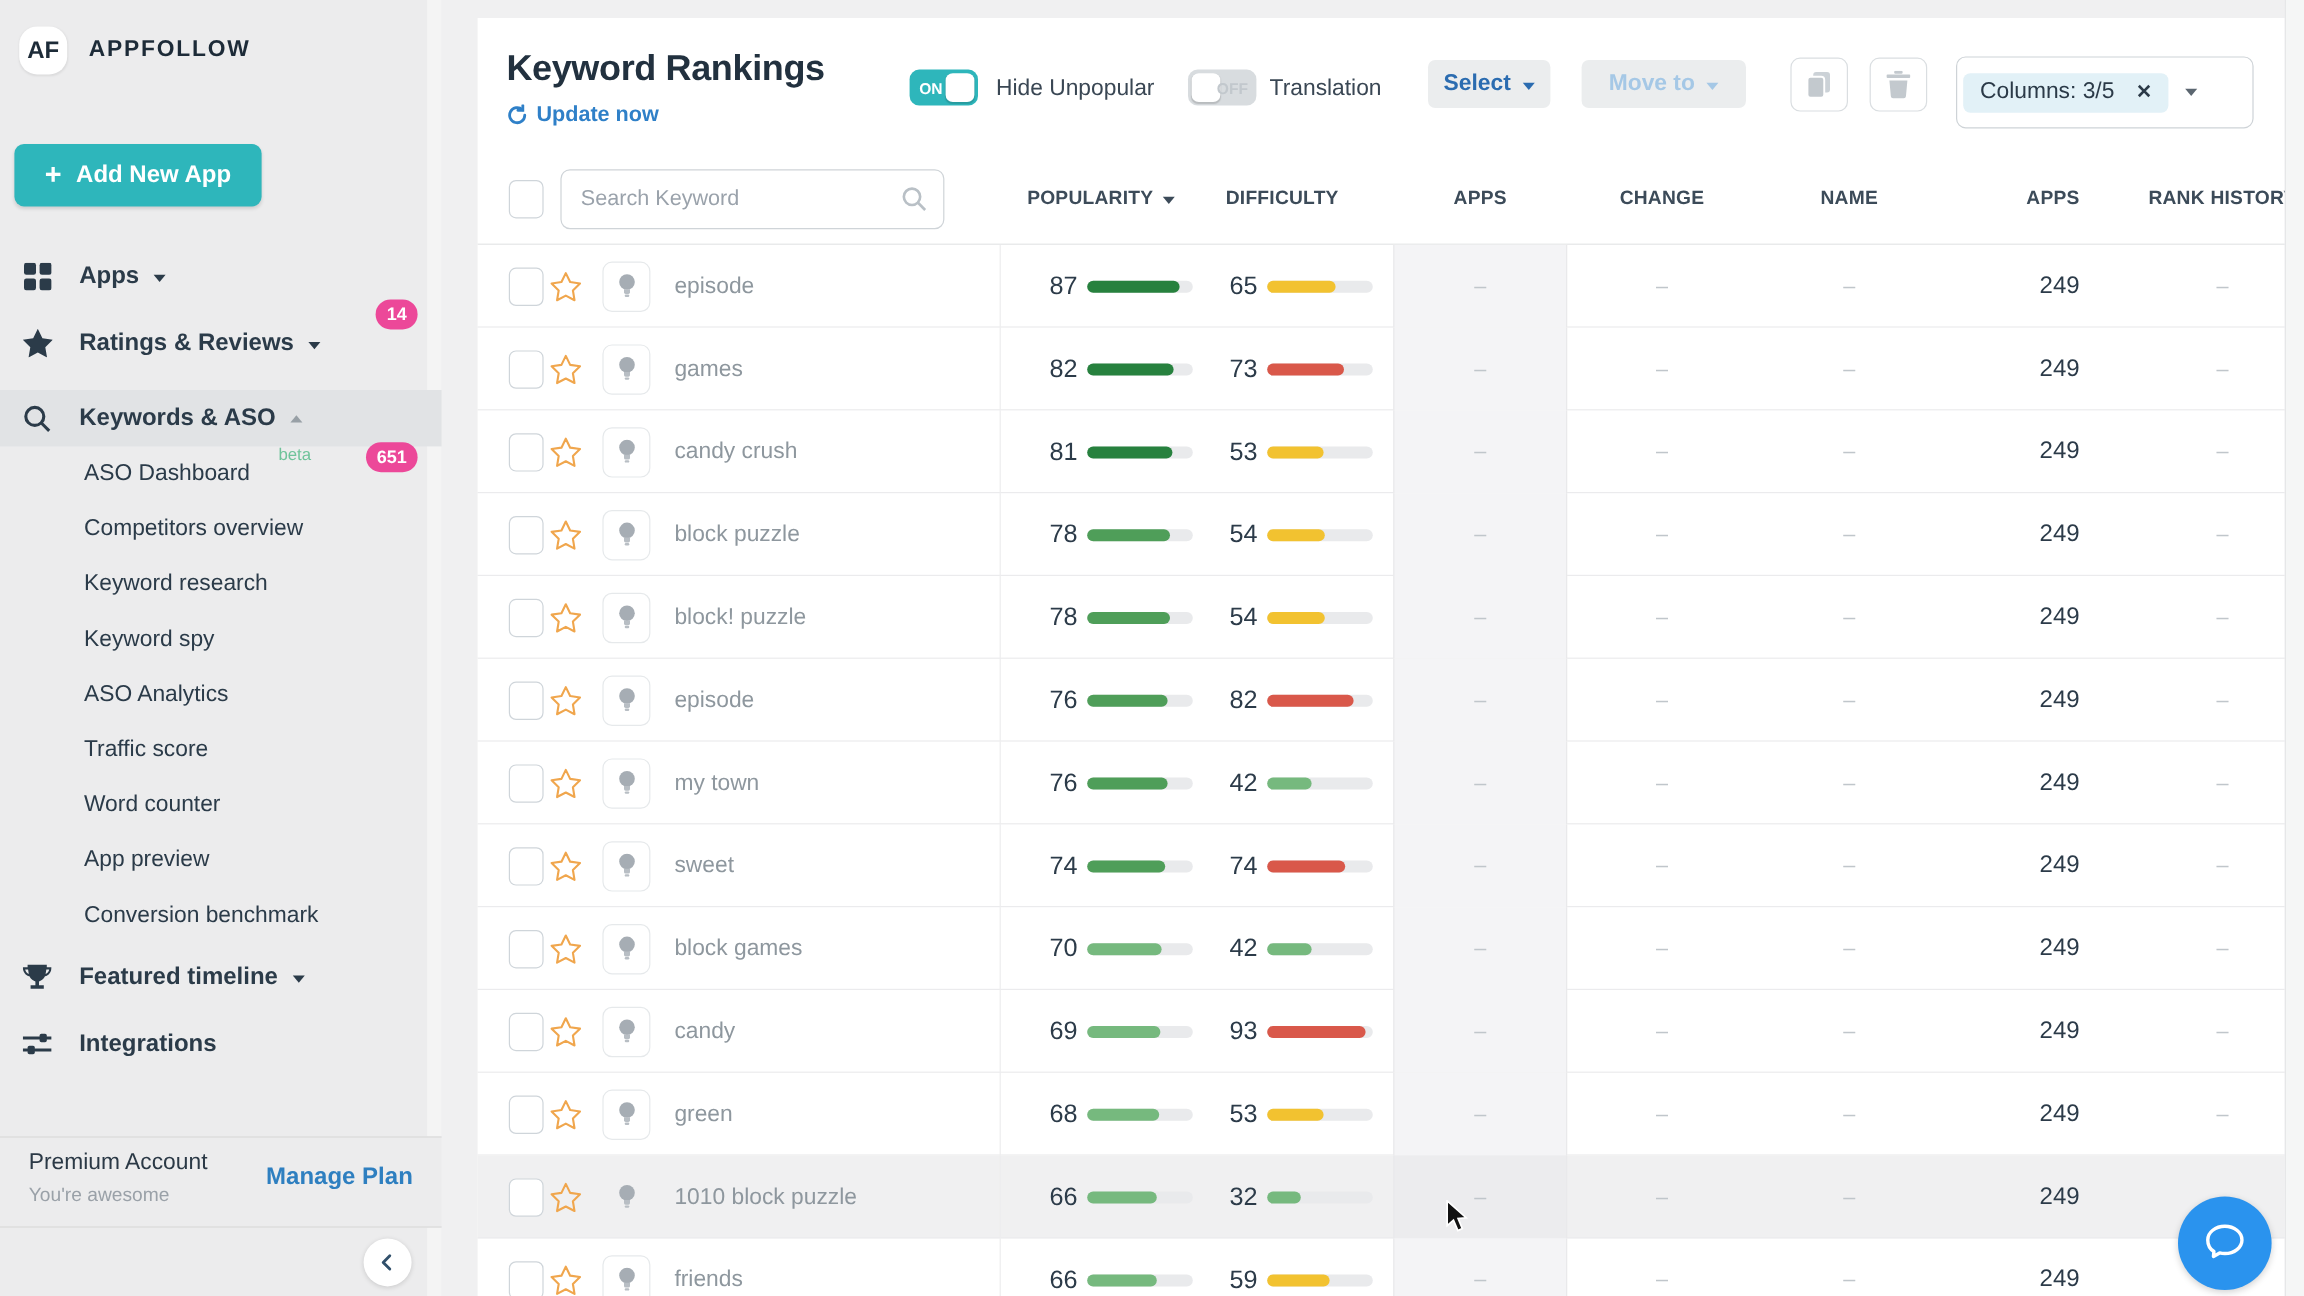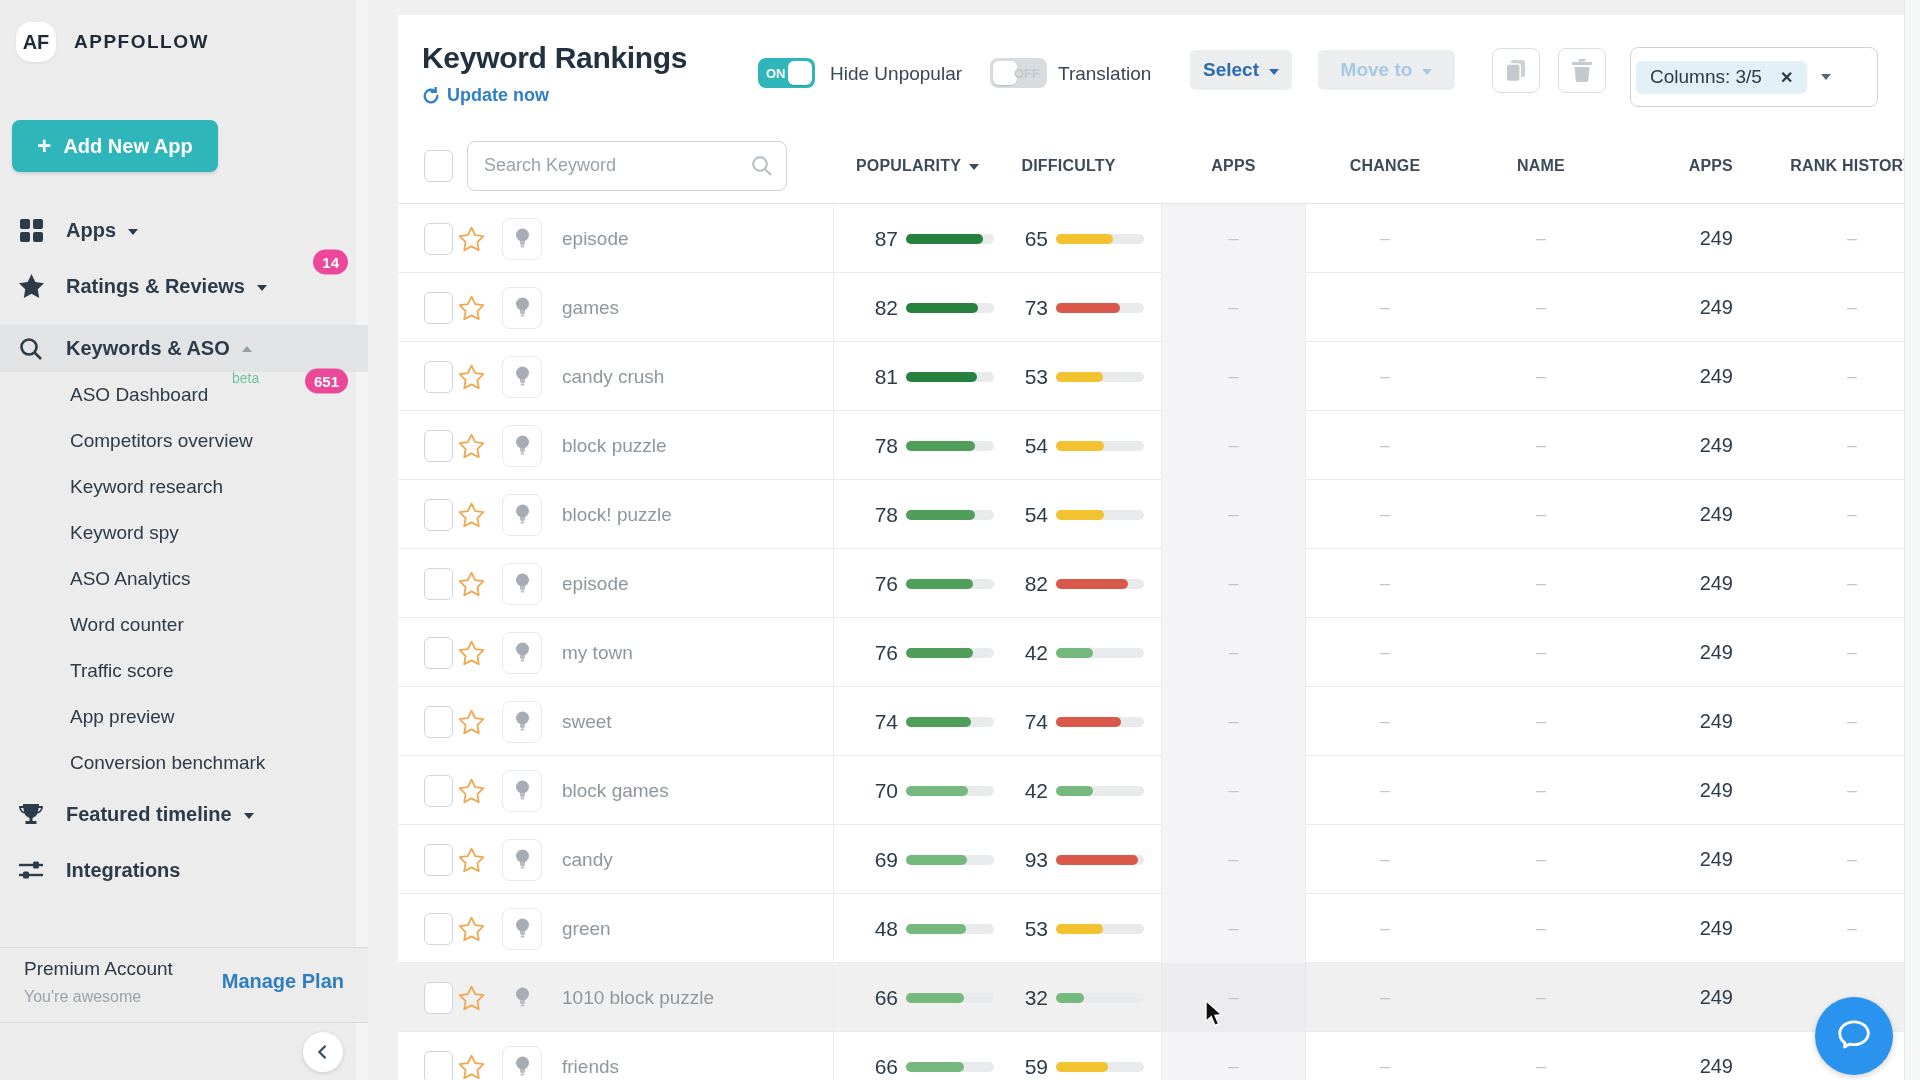--- a/index.html
+++ b/index.html
@@ -210,24 +210,24 @@
       <div class="sub-item">
         <span class="slabel">Keyword research</span>
       </div>
       <div class="sub-item">
         <span class="slabel">Keyword spy</span>
       </div>
       <div class="sub-item">
         <span class="slabel">ASO Analytics</span>
       </div>
       <div class="sub-item">
+        <span class="slabel">Traffic score</span>
+      </div>
+      <div class="sub-item">
         <span class="slabel">Word counter</span>
-      </div>
-      <div class="sub-item">
-        <span class="slabel">Traffic score</span>
       </div>
       <div class="sub-item">
         <span class="slabel">App preview</span>
       </div>
       <div class="sub-item">
         <span class="slabel">Conversion benchmark</span>
       </div>
     </div>
 
 
@@ -783,21 +783,21 @@
           <div class="bulb-box">
       <svg width="15" height="21" viewBox="0 0 15 21">
               <circle cx="7.5" cy="7" r="6.5" fill="#a6adb4"></circle>
               <path d="M5 13h5v2.6a1.4 1.4 0 0 1-1.4 1.4H6.4A1.4 1.4 0 0 1 5 15.6z" fill="#b8bec4"></path>
               <rect x="5.6" y="17.5" width="3.8" height="2" rx="1" fill="#b8bec4"></rect>
             </svg>
     </div>
         </div>
     <div class="kw">green</div>
     <div class="c-popnum">
-          <span class="num">48</span>
+          <span class="num">68</span>
         </div>
     <div>
           <div class="bar">
             <i style="width: 68%; background: rgb(118, 185, 126);"></i>
           </div>
         </div>
     <div style="text-align:right;"><span class="num">53</span></div>
     <div>
           <div class="bar">
             <i style="width: 53%; background: rgb(242, 194, 48);"></i>

